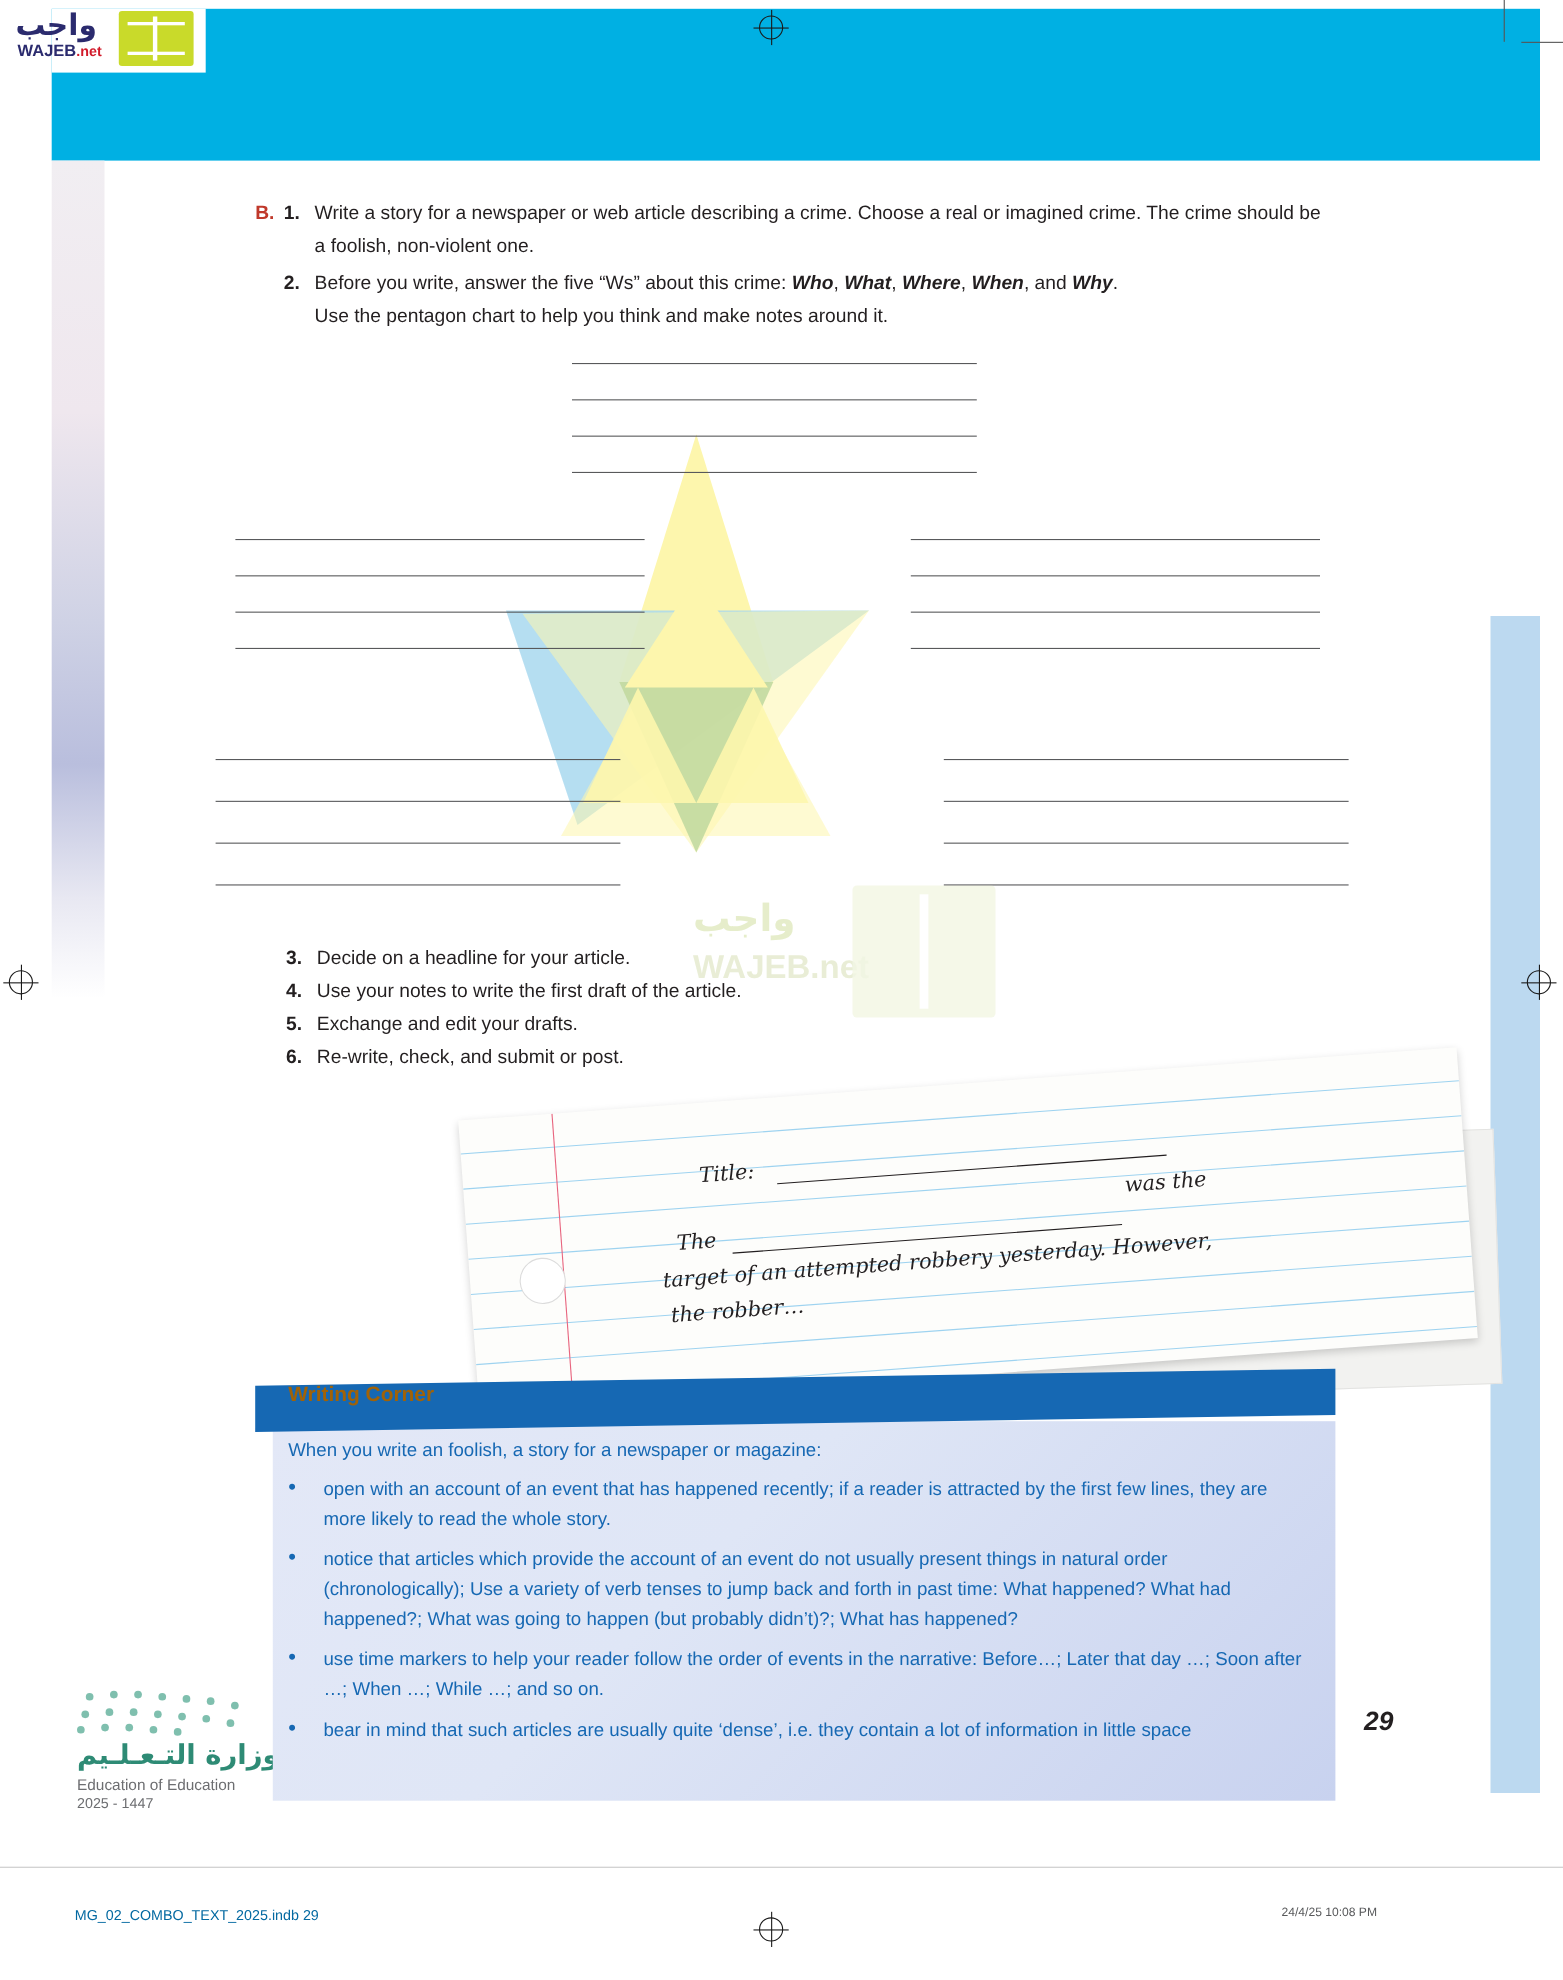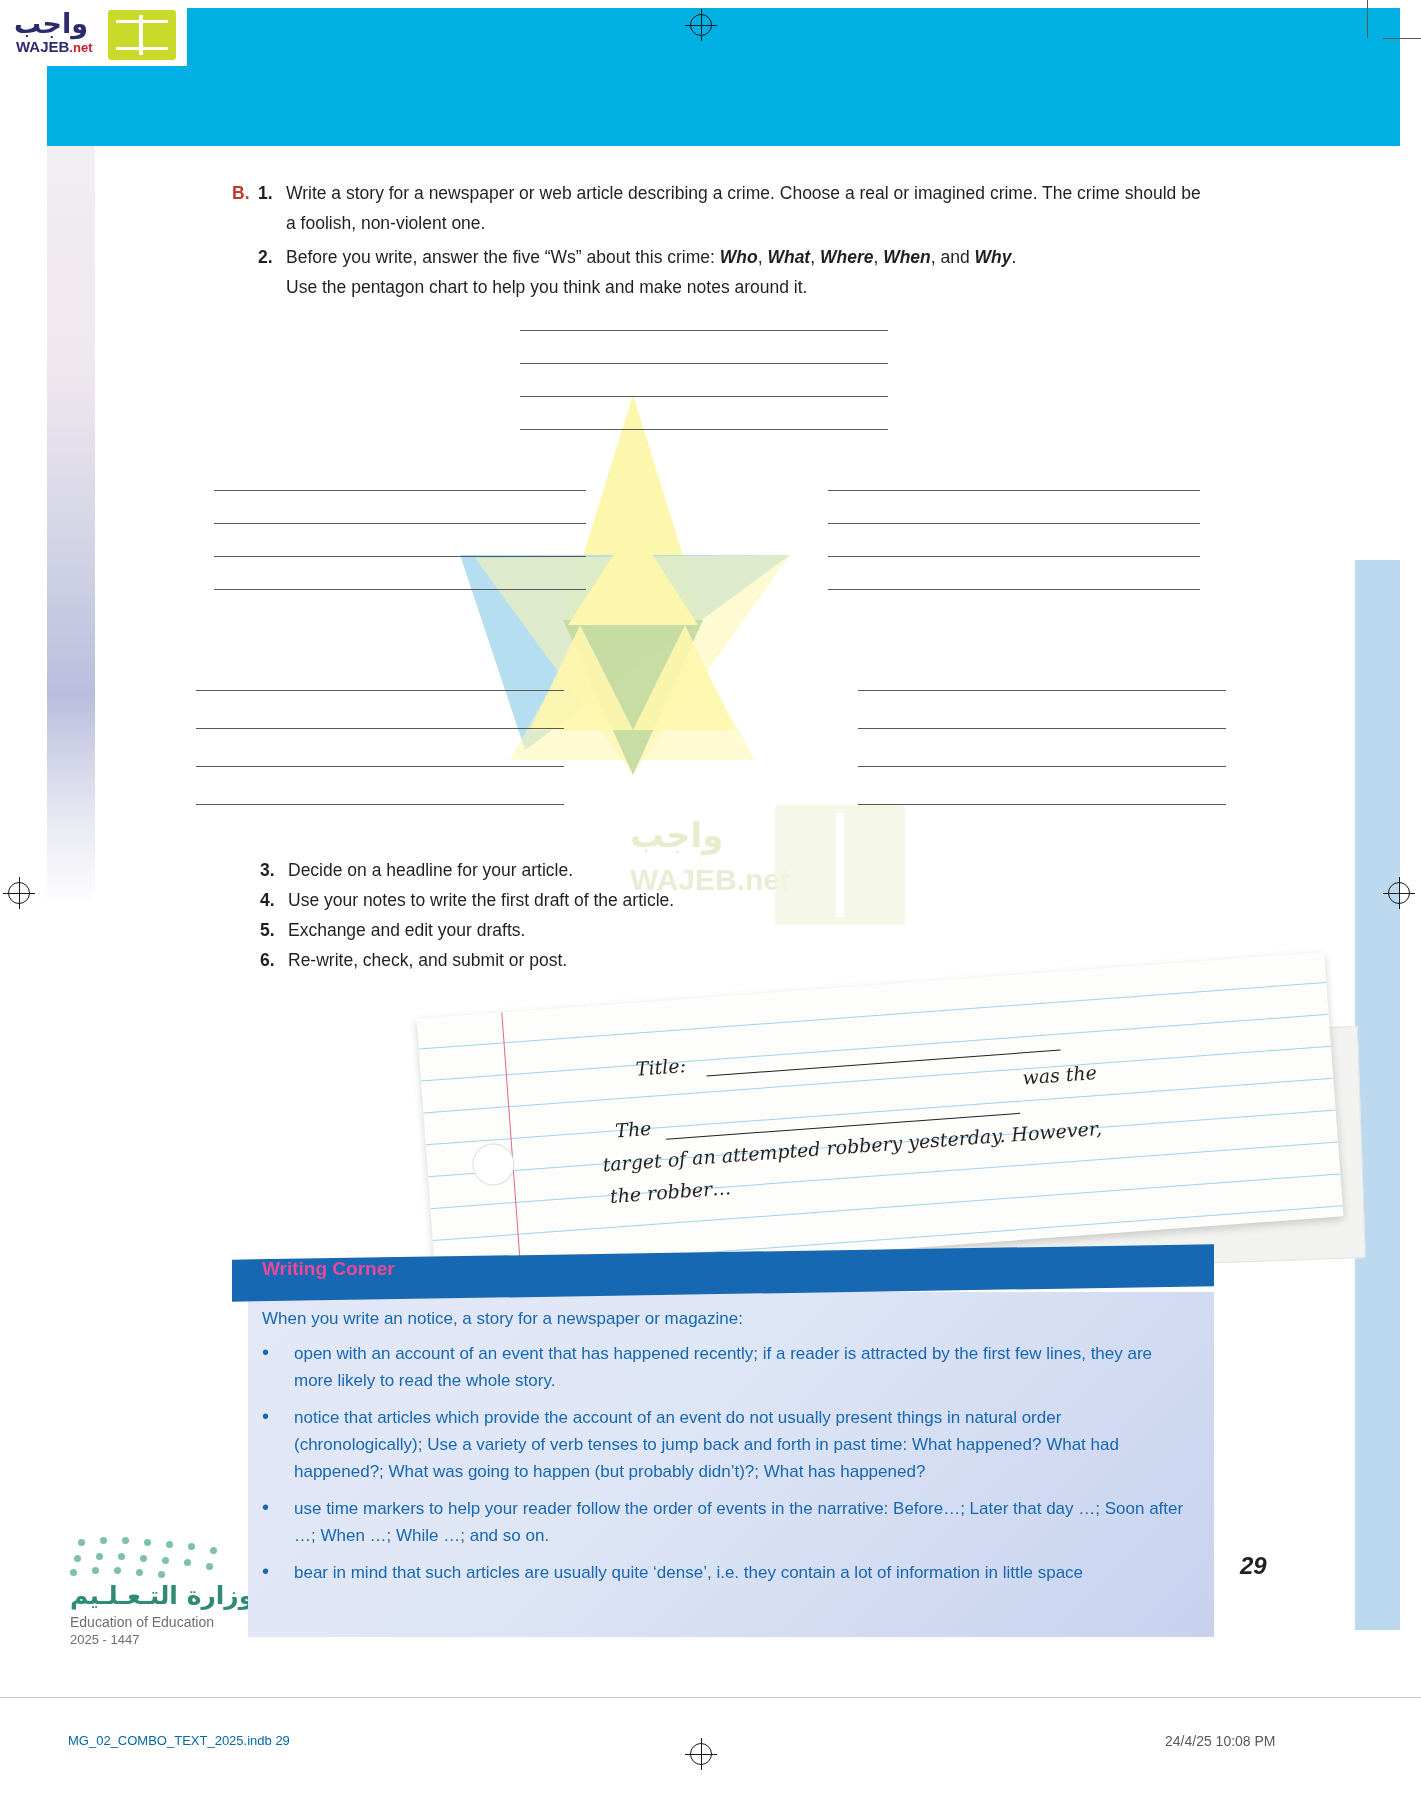--- a/index.html
+++ b/index.html
@@ -311,21 +311,21 @@
     width: 982px;
     height: 42px;
     background: #1668b3;
     transform: skewY(-0.9deg);
     z-index: 7;
   }
   .wc-header-text {
     position: absolute;
     left: 262px;
     top: 1258px;
-    color: #ec4899;
+    color: #a16207;
     font-size: 19px;
     font-weight: bold;
     z-index: 8;
   }
   .wc-body {
     position: absolute;
     left: 248px;
     top: 1292px;
     width: 966px;
     height: 345px;
@@ -412,21 +412,21 @@
     position: absolute;
     left: 68px;
     top: 1733px;
     font-size: 13px;
     color: #0369a1;
   }
   .footer-right {
     position: absolute;
     left: 1165px;
     top: 1733px;
-    font-size: 14px;
+    font-size: 11px;
     color: #58595b;
   }
 
   
   .watermark {
     position: absolute;
     left: 630px;
     top: 805px;
     width: 300px;
     height: 170px;
@@ -605,21 +605,21 @@
     <div class="nc-blank-2"></div>
     <div class="nc-text nc-was">was the</div>
     <div class="nc-text nc-line2">target of an attempted robbery yesterday. However,</div>
     <div class="nc-text nc-line3">the robber…</div>
   </div>
 
   <div class="wc-header"></div>
   <div class="wc-header-text">Writing Corner</div>
   <div class="wc-body"></div>
   <div class="wc-inner">
-    <div class="wc-intro">When you write an notice, a story for a newspaper or magazine:</div>
+    <div class="wc-intro">When you write an foolish, a story for a newspaper or magazine:</div>
     <div class="wc-li">
       <span class="wc-bullet">•</span>
       <span class="wc-li-text">open with an account of an event that has happened recently; if a reader is attracted by the first few lines, they are more likely to read the whole story.</span>
     </div>
     <div class="wc-li">
       <span class="wc-bullet">•</span>
       <span class="wc-li-text">notice that articles which provide the account of an event do not usually present things in natural order (chronologically); Use a variety of verb tenses to jump back and forth in past time: What happened? What had happened?; What was going to happen (but probably didn’t)?; What has happened?</span>
     </div>
     <div class="wc-li">
       <span class="wc-bullet">•</span>

